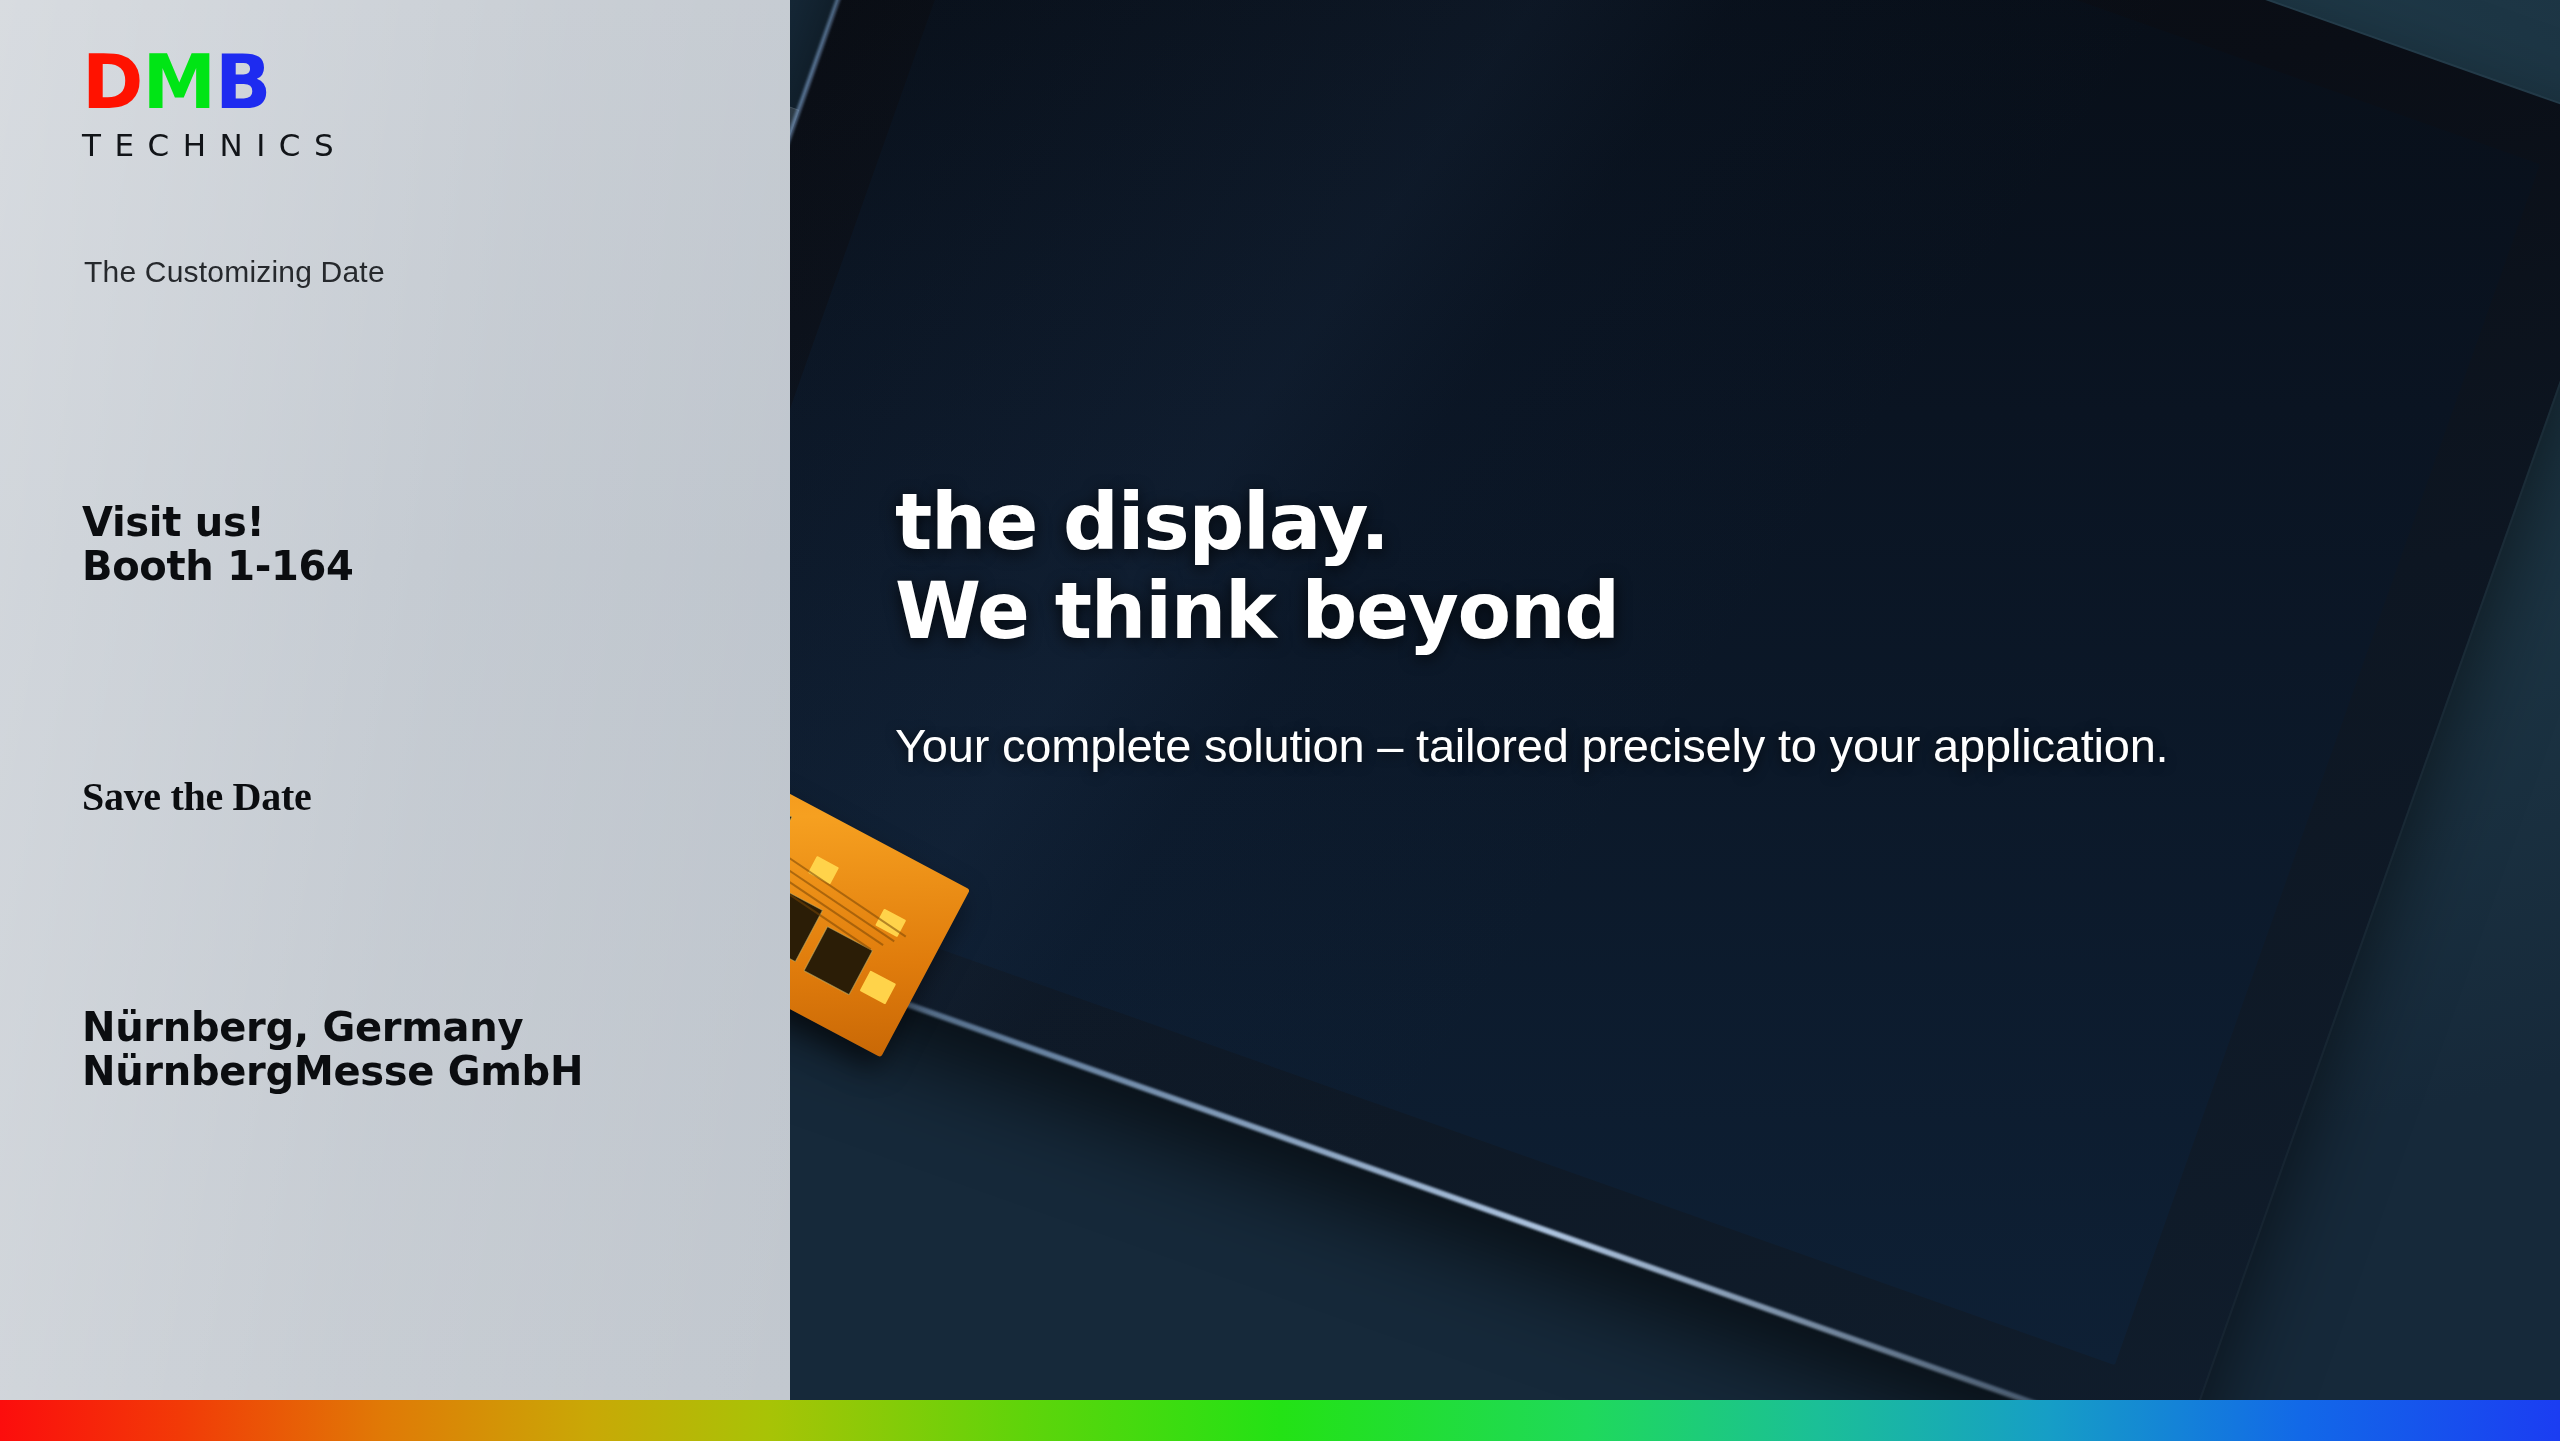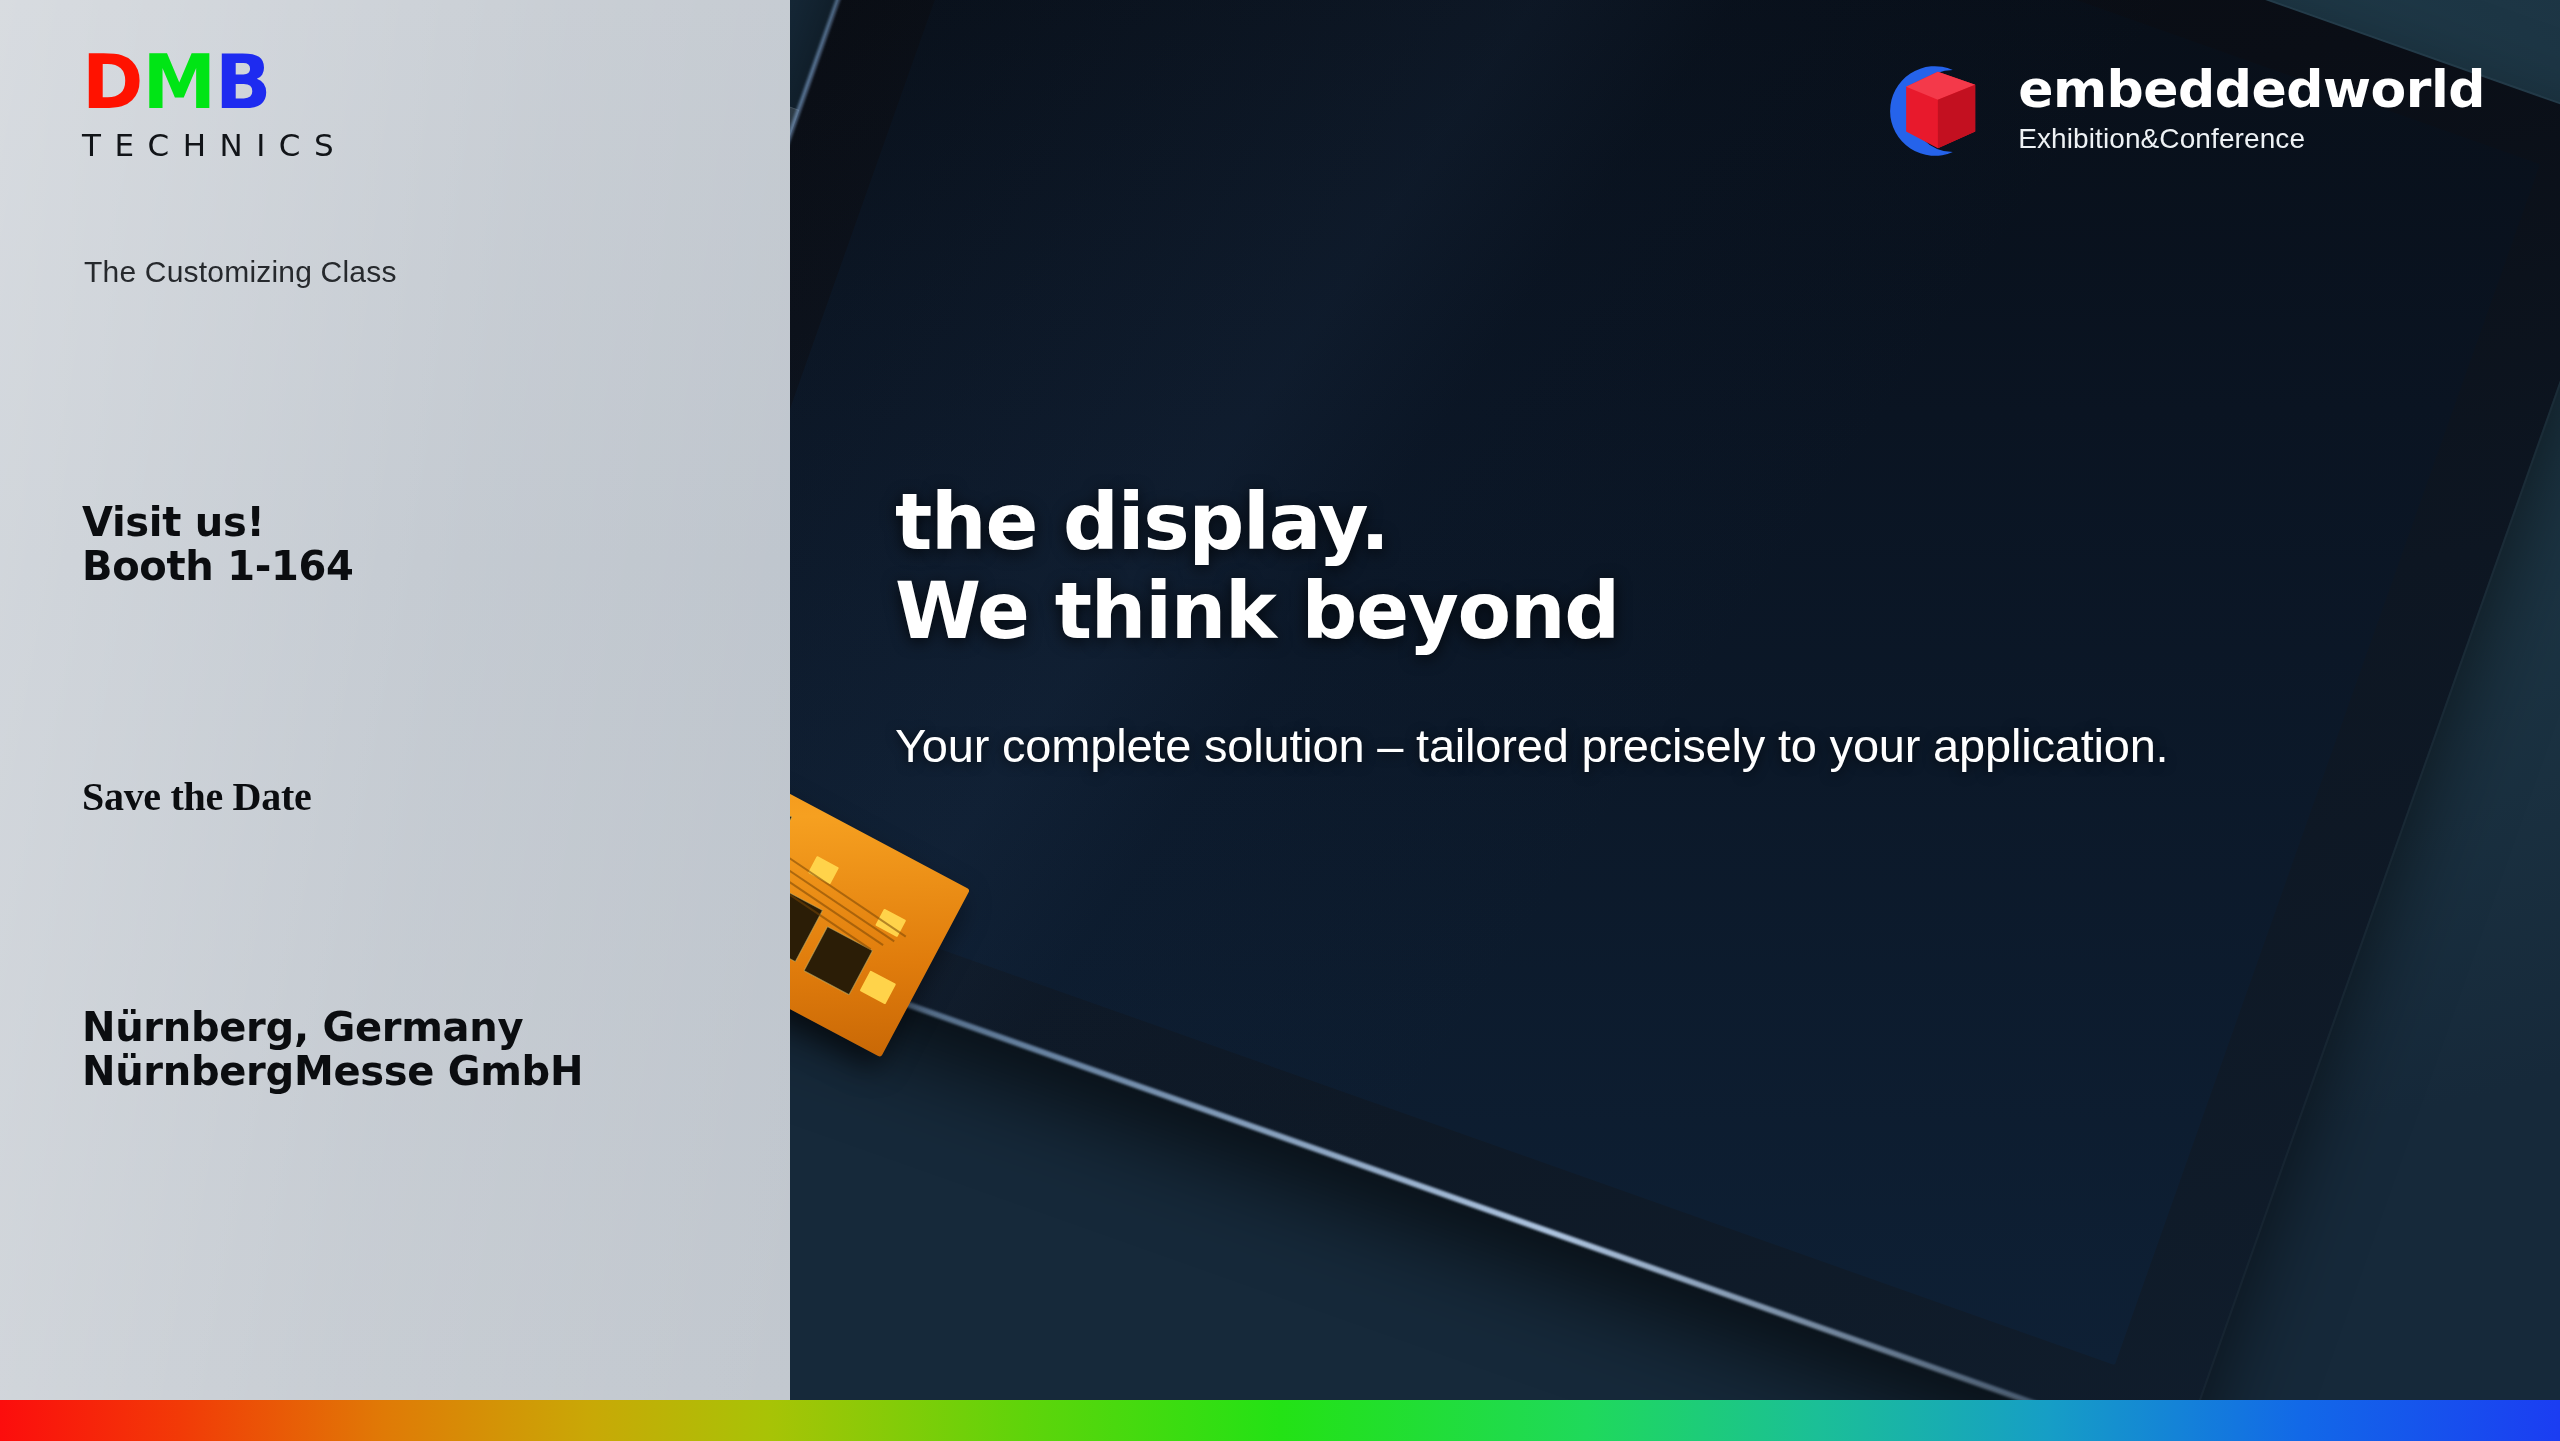--- a/index.html
+++ b/index.html
@@ -360,48 +360,36 @@
   </div>
 
   <div class="logo-block">
     <div class="logo-word">
       <span style="color: rgb(255, 18, 0);">D</span>
       <span style="color: rgb(0, 229, 21);">M</span>
       <span style="color: rgb(30, 43, 240);">B</span>
     </div>
     <div class="logo-sub">TECHNICS</div>
   </div>
-  <div class="tagline">The Customizing Class</div>
+  <div class="tagline">The Customizing Date</div>
 
   <div class="info" id="info-visit">
     <span class="line">Visit us!</span>
     <span class="line">Booth 1-164</span>
   </div>
 
   <div class="info" id="info-date">
     <span class="line">Save the Date</span>
   </div>
 
   <div class="info" id="info-venue">
     <span class="line">Nürnberg, Germany</span>
     <span class="line">NürnbergMesse GmbH</span>
   </div>
 
-  <div class="ew-logo">
-    <svg class="ew-mark" viewBox="0 0 120 120">
-      <path d="M78 16 A48 48 0 1 0 78 104 A40 40 0 1 1 78 16 Z" fill="#2563eb"></path>
-      <path d="M62 18 L102 32 L102 82 L62 100 L28 82 L28 34 Z" fill="#e8192c"></path>
-      <path d="M62 18 L102 32 L62 48 L28 34 Z" fill="#f4394a"></path>
-      <path d="M62 48 L102 32 L102 82 L62 100 Z" fill="#c31020"></path>
-    </svg>
-    <div class="ew-text">
-      <div class="ew-name">embeddedworld</div>
-      <div class="ew-sub">Exhibition&amp;Conference</div>
-    </div>
-  </div>
 
   <div class="headline">
     <span class="hl-line">the display.</span>
     <span class="hl-line">We think beyond</span>
   </div>
   <div class="subhead">Your complete solution – tailored precisely to your application.</div>
 
   <div class="rainbow"></div>
 
 </div>

